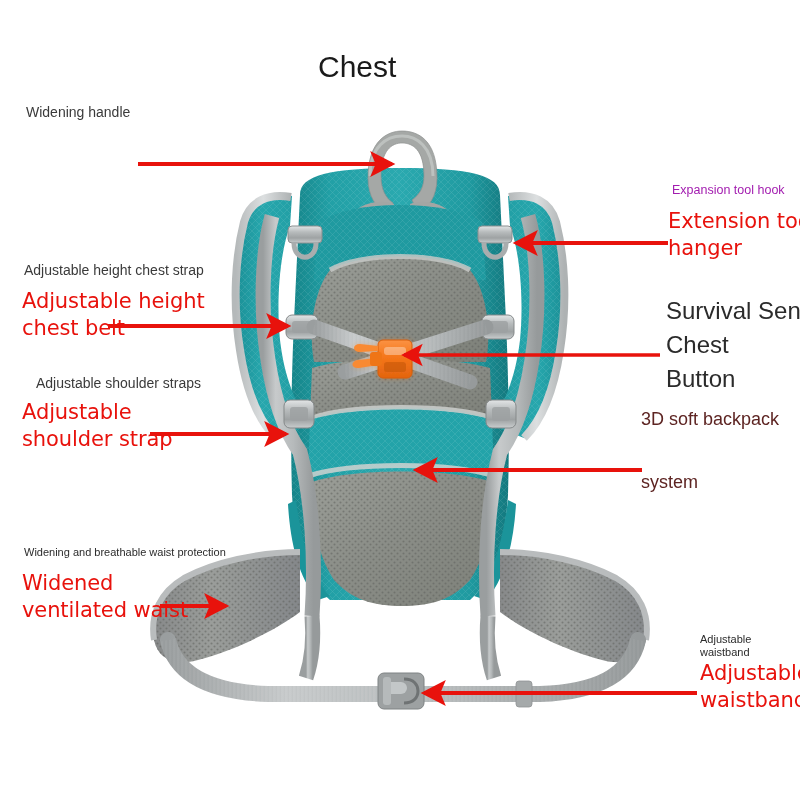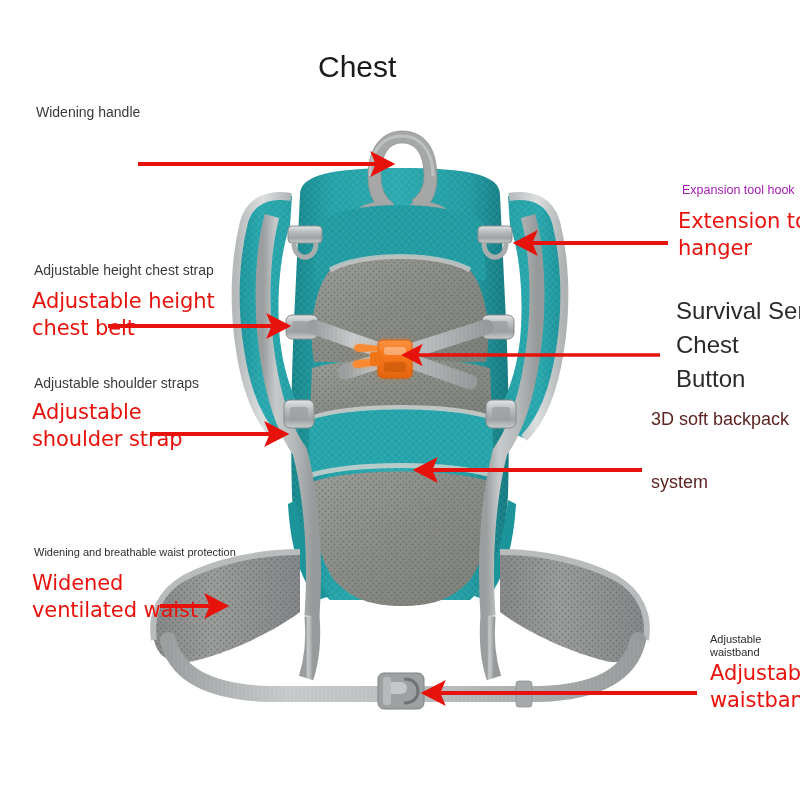--- a/index.html
+++ b/index.html
@@ -23,21 +23,20 @@
   #overlay {
     position: absolute;
     left: 0; top: 0;
     width: 800px; height: 800px;
     pointer-events: none;
   }
   .lbl {
     position: absolute;
     white-space: pre;
     line-height: 1.28;
-    margin-left: 10px;
   }
   .lbl-sub {
     color: #3a3a3a;
     font-size: 14px;
     font-family: "Liberation Sans", sans-serif;
   }
   .lbl-main {
     color: #e8120c;
     font-size: 21px;
     font-family: "DejaVu Sans", sans-serif;
@@ -388,21 +387,21 @@
 hanger</div>
 
   <div class="lbl lbl-dark" style="left:666px; top:294px; line-height:1.42;">Survival Sentry
 Chest
 Button</div>
 
   <div class="lbl lbl-sub" style="left:24px; top:262px;">Adjustable height chest strap</div>
   <div class="lbl lbl-main" style="left:22px; top:288px;">Adjustable height
 chest belt</div>
 
-  <div class="lbl lbl-sub" style="left:24px; top:375px;">Adjustable shoulder straps</div>
+  <div class="lbl lbl-sub" style="left:36px; top:375px;">Adjustable shoulder straps</div>
   <div class="lbl lbl-main" style="left:22px; top:399px;">Adjustable
 shoulder strap</div>
 
   <div class="lbl lbl-darkred" style="left:641px; top:404px; line-height:1.75;">3D soft backpack
 
 system</div>
 
   <div class="lbl lbl-tiny" style="left:24px; top:546px;">Widening and breathable waist protection</div>
   <div class="lbl lbl-main" style="left:22px; top:570px;">Widened
 ventilated waist</div>

